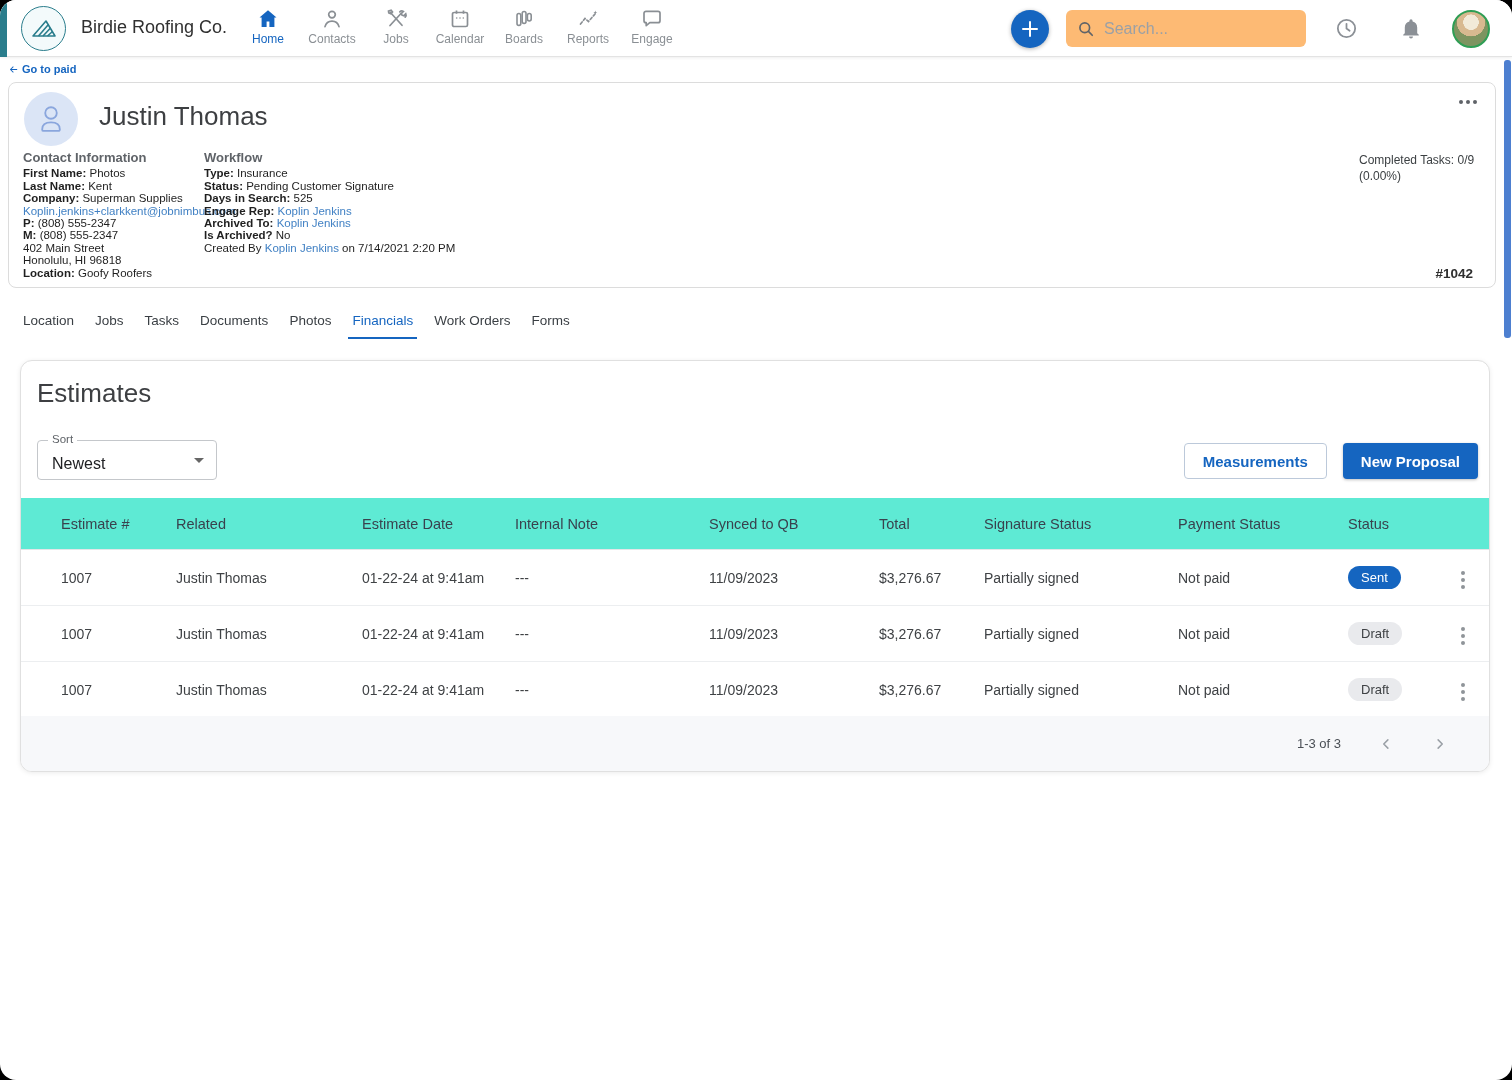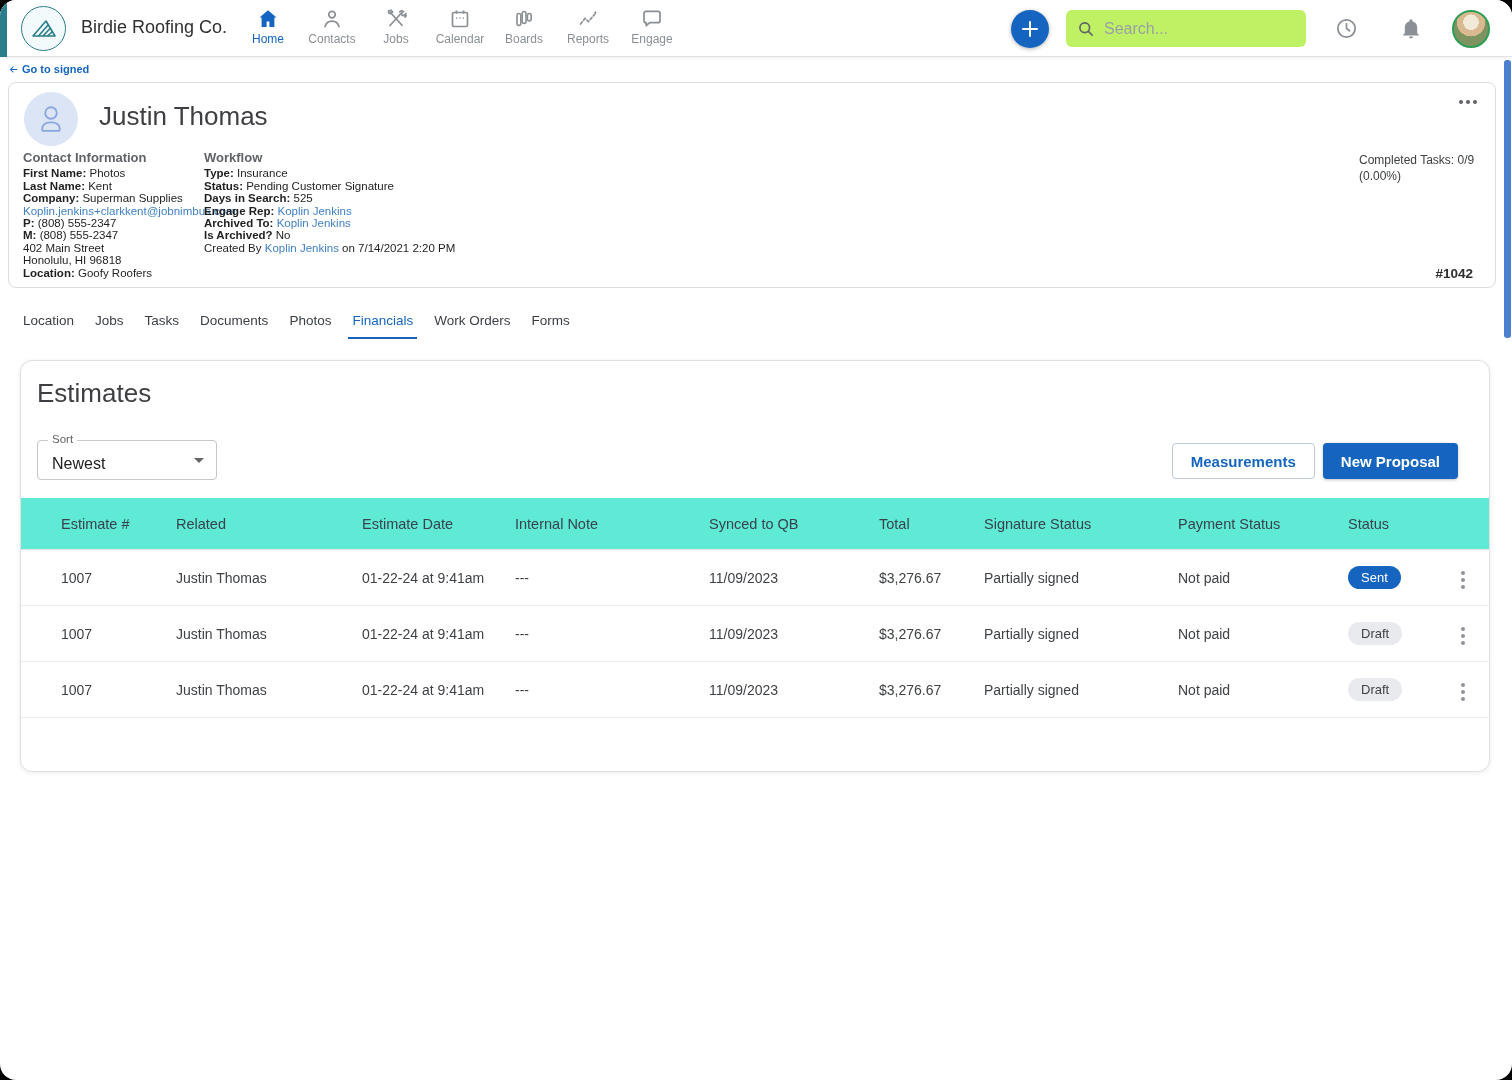--- a/index.html
+++ b/index.html
@@ -34,21 +34,21 @@
   }
   .nav-item .nav-ic { height: 26px; display: flex; align-items: center; }
   .nav-item.active { color: #1565c0; font-weight: 500; }
   .hdr-right { position: absolute; right: 22px; top: 0; height: 57px; display: flex; align-items: center; }
   .add-btn {
     width: 38px; height: 38px; border-radius: 50%; background: #1565c0;
     display: flex; align-items: center; justify-content: center;
     box-shadow: 0 1px 4px rgba(0,0,0,.3); margin-right: 17px; cursor: pointer;
   }
   .search-box {
-    width: 240px; height: 37px; background: #bef264; border-radius: 6px;
+    width: 240px; height: 37px; background: #fdba74; border-radius: 6px;
     display: flex; align-items: center; padding: 0 10px; margin-right: 28px;
   }
   .search-box input {
     border: none; background: transparent; outline: none; font-size: 16px;
     color: #3c4043; width: 180px; margin-left: 8px; font-family: "Liberation Sans", sans-serif;
   }
   .search-box input::placeholder { color: #9aa0a6; }
   .hdr-icon { display: flex; align-items: center; justify-content: center; cursor: pointer; }
   .clock-wrap { margin-right: 40px; }
   .bell-wrap { margin-right: 29px; }
@@ -106,21 +106,21 @@
   }
   .sort-select .float-label {
     position: absolute; top: -8px; left: 10px; background: #fff; padding: 0 4px;
     font-size: 11.5px; color: #5f6368;
   }
   .sort-select .value { position: absolute; left: 14px; top: 4px; line-height: 38px; font-size: 16px; color: #202124; }
   .sort-select .caret {
     position: absolute; right: 12px; top: 17px; width: 0; height: 0;
     border-left: 5px solid transparent; border-right: 5px solid transparent; border-top: 5.5px solid #666;
   }
-  .est-actions { position: absolute; right: 31px; top: 82px; display: flex; gap: 8px; }
+  .est-actions { position: absolute; right: 11px; top: 82px; display: flex; gap: 16px; }
   .btn { height: 36px; border-radius: 4px; font-size: 15px; font-weight: 600; padding: 0 18px;
          display: flex; align-items: center; cursor: pointer; font-family: "Liberation Sans", sans-serif; }
   .btn-outline { background: #fff; border: 1px solid #bcc9da; color: #1565c0; }
   .btn-filled { background: #1565c0; border: none; color: #fff; box-shadow: 0 1px 3px rgba(0,0,0,.25); }
 
   
   .est-table { position: absolute; left: 0; right: 0; top: 137px; bottom: 0; }
   .t-row {
     display: grid;
     grid-template-columns: 115px 186px 153px 194px 170px 105px 194px 170px 108px 1fr;
@@ -265,21 +265,21 @@
           </svg>
       </div>
       <div class="avatar"></div>
     </div>
   </div>
 
   <div class="backlink">
     <svg width="11" height="11" viewBox="0 0 24 24">
         <path d="M20 11H7.8l4.6-4.6L11 5l-7 7 7 7 1.4-1.4L7.8 13H20z" fill="#1565c0"></path>
       </svg>
-    <span>Go to signed</span>
+    <span>Go to paid</span>
   </div>
 
   <div class="contact-card">
     <div class="contact-avatar">
       <svg width="38" height="38" viewBox="0 0 54 54">
           <g fill="none" stroke="#8aa6dd" stroke-width="2.6" stroke-linejoin="round">
             <circle cx="27" cy="18.5" r="8.2"></circle>
             <path d="M14.5 41.5c0-6.2 4.5-9.8 12.5-9.8s12.5 3.6 12.5 9.8v.6a1.8 1.8 0 0 1-1.8 1.8H16.3a1.8 1.8 0 0 1-1.8-1.8z"></path>
           </g>
         </svg>
@@ -405,18 +405,31 @@
         <div>Partially signed</div>
         <div>Not paid</div>
         <div><span class="badge badge-draft">Draft</span></div>
         <div><span class="row-kebab">
               <i></i>
               <i></i>
               <i></i>
             </span></div>
       </div>
 
+      <div class="t-footer">
+        <span>1-3 of 3</span>
+        <span class="pag-chevron">
+          <svg width="18" height="18" viewBox="0 0 24 24">
+              <path d="M14.5 6.5 9 12l5.5 5.5" fill="none" stroke="#9aa0a6" stroke-width="2" stroke-linecap="round" stroke-linejoin="round"></path>
+            </svg>
+        </span>
+        <span class="pag-chevron">
+          <svg width="18" height="18" viewBox="0 0 24 24">
+              <path d="M9.5 6.5 15 12l-5.5 5.5" fill="none" stroke="#9aa0a6" stroke-width="2" stroke-linecap="round" stroke-linejoin="round"></path>
+            </svg>
+        </span>
+      </div>
     </div>
   </div>
 
   <div class="scrollbar"></div>
 
 </div>
 
 </body></html>

